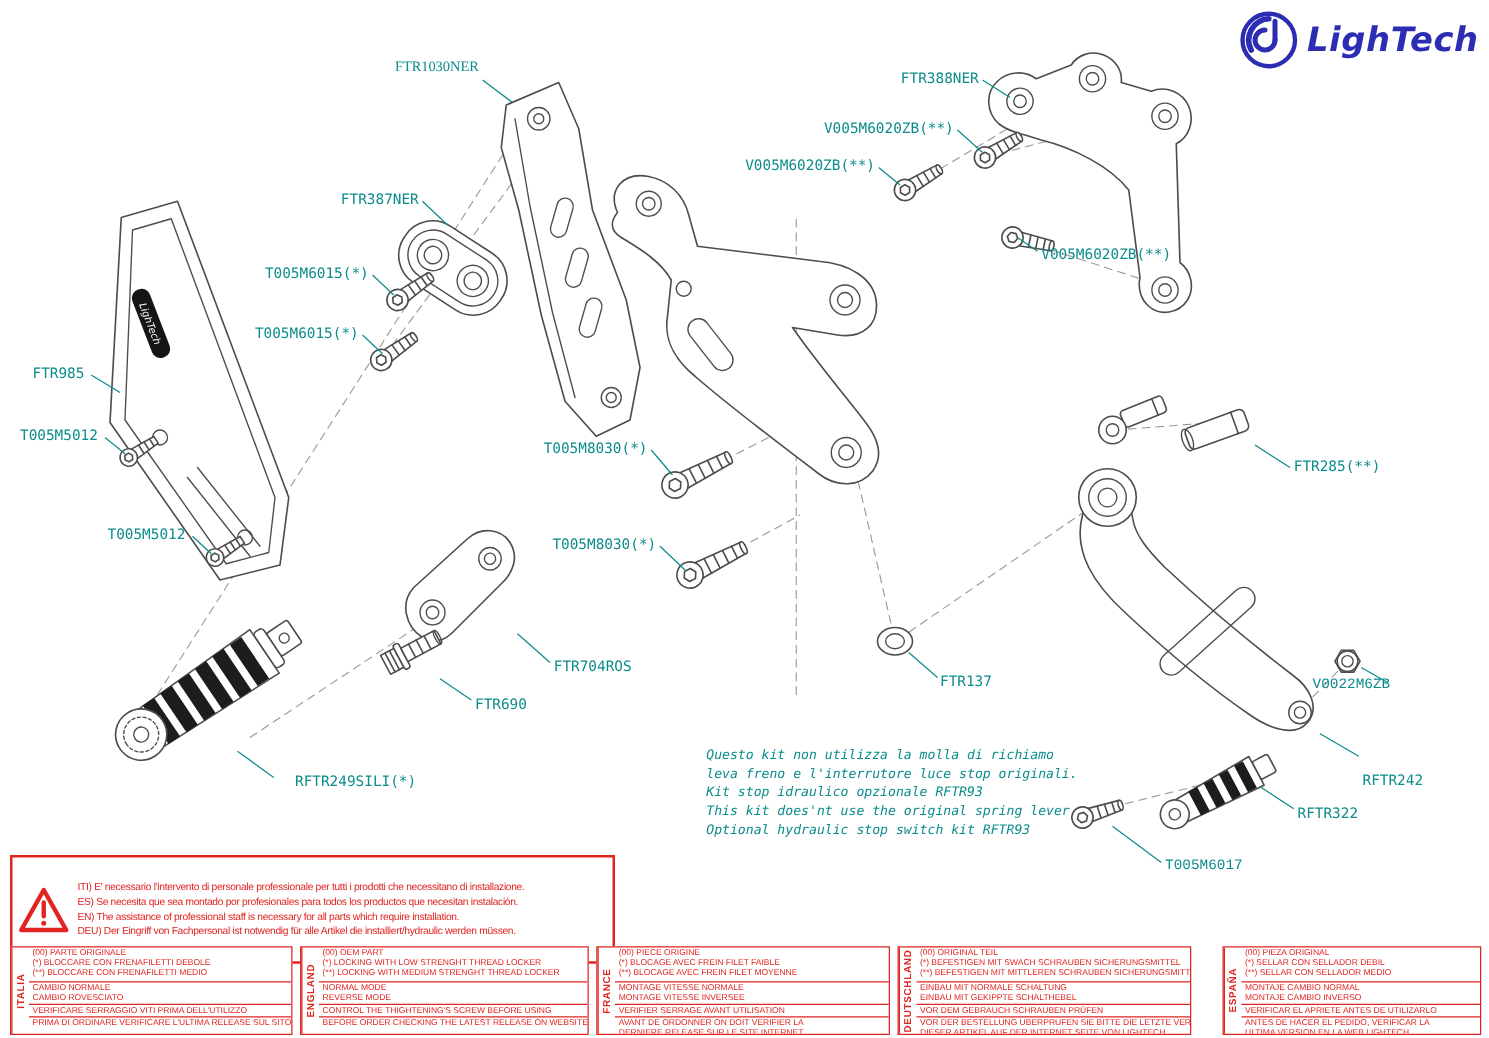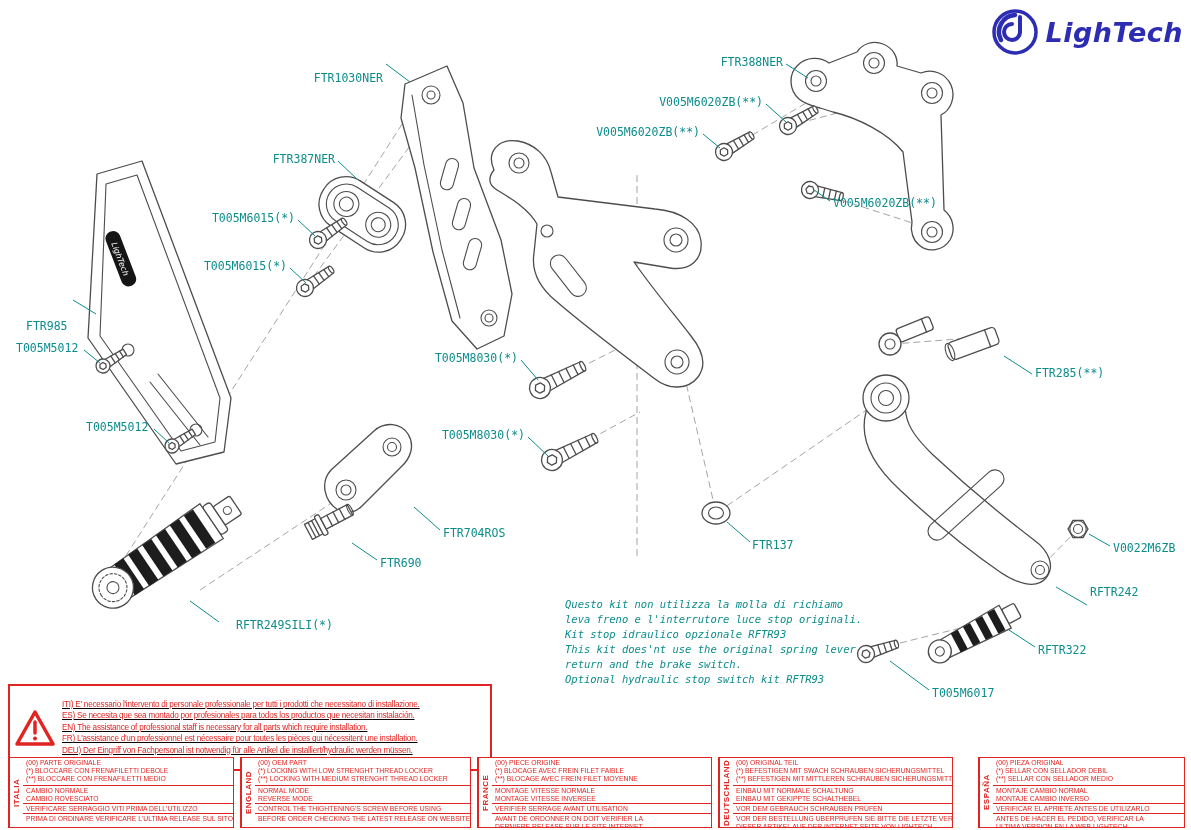--- a/index.html
+++ b/index.html
@@ -16,21 +16,21 @@
   svg .axis{stroke:#9a9a9a;stroke-width:0.9;fill:none;stroke-dasharray:7 4;}
   svg .leader{stroke:var(--teal);stroke-width:1;fill:none;}
   .title{position:absolute;top:8px;left:420px;width:270px;text-align:center;font-size:17px;letter-spacing:1px;color:var(--teal);}
   .logo{position:absolute;top:6px;right:8px;display:flex;align-items:center;gap:4px;}
   .logo .logo-text{font-family:"DejaVu Sans",sans-serif;font-style:italic;font-weight:bold;font-size:27px;color:var(--blue);letter-spacing:0.5px;}
   .labels-layer{position:absolute;inset:0;pointer-events:none;}
   .part-label{position:absolute;font-size:11.5px;color:var(--teal);white-space:nowrap;transform:translateY(-50%);}
   .part-label.right{transform:translate(-100%,-50%);}
   .notes{position:absolute;left:565px;top:597px;font-size:10.5px;line-height:15px;color:var(--teal);font-style:italic;}
   .notes .block+.block{}
-  .warning-box{position:absolute;left:8px;top:684px;width:484px;height:87px;border:2px solid var(--red);display:flex;align-items:center;gap:7px;padding:2px 5px;overflow:hidden;background:#fff;text-decoration:underline;}
+  .warning-box{position:absolute;left:8px;top:684px;width:484px;height:87px;border:2px solid var(--red);display:flex;align-items:center;gap:7px;padding:2px 5px;overflow:hidden;background:#fff;}
   .warn-tri{flex:0 0 40px;}
   .warn-lines{font-family:"Liberation Sans",sans-serif;font-size:8.2px;line-height:11.6px;letter-spacing:-0.25px;color:var(--red);white-space:nowrap;}
   .lang-strip{position:absolute;left:0;top:757px;width:1191px;height:71px;}
   .lang-box{position:absolute;top:0;height:71px;border:1px solid var(--red);display:flex;background:#fff;}
   .lang-name{flex:0 0 14px;border-right:1px solid var(--red);writing-mode:vertical-rl;transform:rotate(180deg);display:flex;align-items:center;justify-content:center;font-family:"Liberation Sans",sans-serif;font-size:8px;font-weight:bold;color:var(--red);letter-spacing:0.5px;}
   .lang-content{flex:1;display:flex;flex-direction:column;overflow:hidden;}
   .sec{font-family:"Liberation Sans",sans-serif;font-size:6.8px;line-height:8px;color:var(--red);padding:1px 3px 0 3px;white-space:nowrap;overflow:hidden;}
   .sec+.sec{border-top:1px solid var(--red);}
   .sec-1{height:27px;} .sec-2{height:18px;} .sec-3{height:10px;} .sec-4{flex:1;}
 </style>
@@ -291,68 +291,66 @@
         <circle cx="27" cy="26" r="21" stroke-width="3.5"></circle>
         <path d="M27,9 A17,17 0 0 0 13,34" stroke-width="4.5"></path>
         <path d="M24,18 a8,8 0 1 0 8,8" stroke-width="4"></path>
         <line x1="32" y1="11" x2="32" y2="26" stroke-width="4"></line>
       </g>
     </svg>
     <span class="logo-text">LighTech</span>
   </div>
 
   <div class="labels-layer">
-      <div class="part-label right" style="left: 383px; top: 78px;">FTR1030NER</div>
+      <div class="part-label right" style="left: 383px; top: 54px; font-family: Liberation Serif, serif;">FTR1030NER</div>
       <div class="part-label right" style="left: 783px; top: 62px;">FTR388NER</div>
       <div class="part-label right" style="left: 763px; top: 102px;">V005M6020ZB(**)</div>
       <div class="part-label right" style="left: 700px; top: 132px;">V005M6020ZB(**)</div>
       <div class="part-label" style="left: 833px; top: 203px;">V005M6020ZB(**)</div>
       <div class="part-label right" style="left: 335px; top: 159px;">FTR387NER</div>
       <div class="part-label right" style="left: 295px; top: 218px;">T005M6015(*)</div>
       <div class="part-label right" style="left: 287px; top: 266px;">T005M6015(*)</div>
-      <div class="part-label" style="left: 26px; top: 298px; margin-top: 28px;">FTR985</div>
+      <div class="part-label" style="left: 26px; top: 298px;">FTR985</div>
       <div class="part-label" style="left: 16px; top: 348px;">T005M5012</div>
       <div class="part-label" style="left: 86px; top: 427px;">T005M5012</div>
       <div class="part-label right" style="left: 518px; top: 358px;">T005M8030(*)</div>
       <div class="part-label right" style="left: 525px; top: 435px;">T005M8030(*)</div>
       <div class="part-label" style="left: 1035px; top: 373px;">FTR285(**)</div>
       <div class="part-label" style="left: 752px; top: 545px;">FTR137</div>
-      <div class="part-label" style="left: 1113px; top: 548px;">V0022M6ZB</div>
+      <div class="part-label" style="left: 1050px; top: 548px; font-family: Liberation Mono, monospace;">V0022M6ZB</div>
       <div class="part-label" style="left: 443px; top: 533px;">FTR704ROS</div>
       <div class="part-label" style="left: 380px; top: 563px;">FTR690</div>
       <div class="part-label" style="left: 236px; top: 625px;">RFTR249SILI(*)</div>
-      <div class="part-label" style="left: 1090px; top: 592px; text-align: center;">RFTR242</div>
+      <div class="part-label" style="left: 1090px; top: 624px; text-align: center;">RFTR242</div>
       <div class="part-label" style="left: 1038px; top: 650px;">RFTR322</div>
-      <div class="part-label" style="left: 932px; top: 693px;">T005M6017</div>
+      <div class="part-label" style="left: 932px; top: 693px; font-family: Liberation Mono, monospace;">T005M6017</div>
     </div>
 
   <div class="notes">
     <div class="block">
         <div>Questo kit non utilizza la molla di richiamo</div>
         <div>leva freno e l'interrutore luce stop originali.</div>
         <div>Kit stop idraulico opzionale RFTR93</div>
       </div>
     <div class="block">
         <div>This kit does'nt use the original spring lever</div>
-        <div>return and the brake switch.</div>
         <div>Optional hydraulic stop switch kit RFTR93</div>
       </div>
   </div>
 
   <div class="warning-box">
     <svg class="warn-tri" width="40" height="38" viewBox="0 0 40 38">
       <polygon points="20,3 38,35 2,35" fill="none" stroke="var(--red)" stroke-width="3.5" stroke-linejoin="round"></polygon>
       <line x1="20" y1="13" x2="20" y2="24" stroke="var(--red)" stroke-width="3.5" stroke-linecap="round"></line>
       <circle cx="20" cy="29.5" r="2" fill="var(--red)"></circle>
     </svg>
     <div class="warn-lines">
         <div>ITI)  E' necessario l'intervento di personale professionale per tutti i prodotti che necessitano di installazione.</div>
         <div>ES)  Se necesita que sea montado por profesionales para todos los productos que necesitan instalación.</div>
         <div>EN)  The assistance of professional staff is necessary for all parts which require installation.</div>
-        <div>FR)  L'assistance d'un professionnel est nécessaire pour toutes les pièces qui nécessitent une installation.</div>
         <div>DEU) Der Eingriff von Fachpersonal ist notwendig  für alle Artikel die installiert/hydraulic werden müssen.</div>
       </div>
   </div>
 
   <div class="lang-strip">
 
     <div class="lang-box" style="left:8px;width:226px">
       <div class="lang-name">ITALIA</div>
       <div class="lang-content">
         <div class="sec sec-1">

